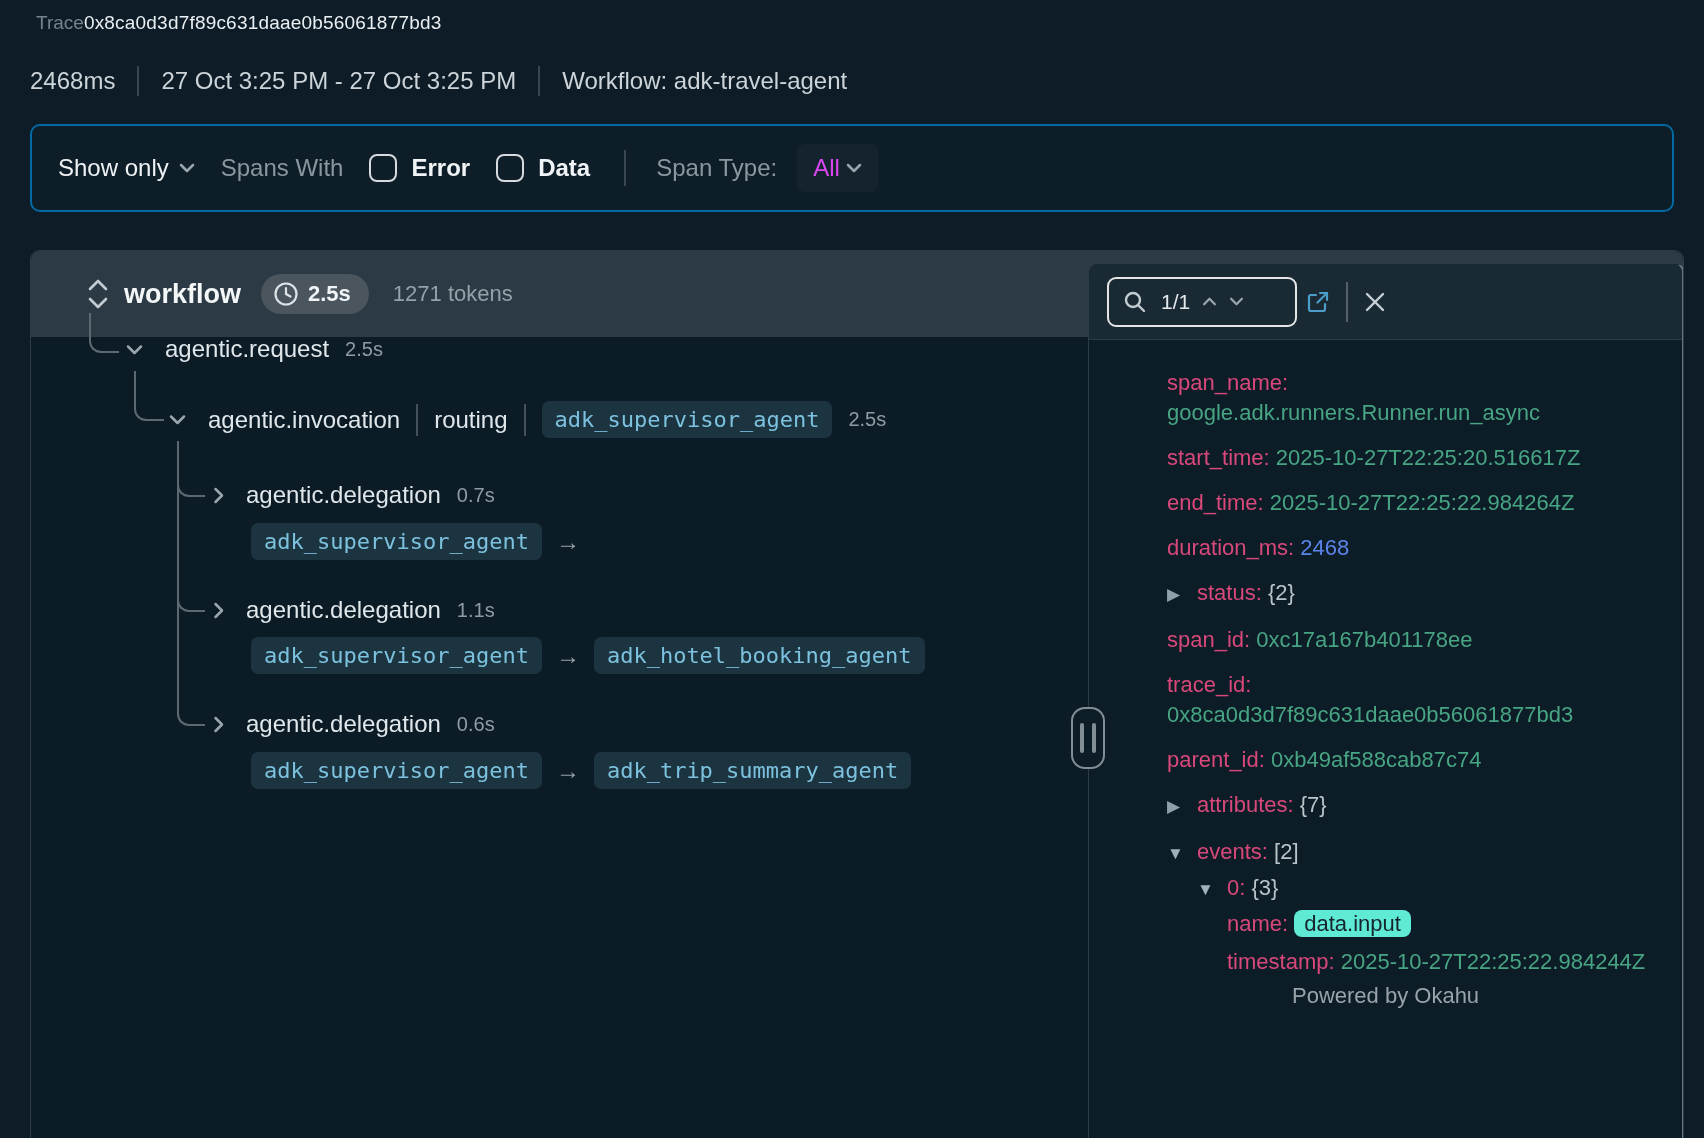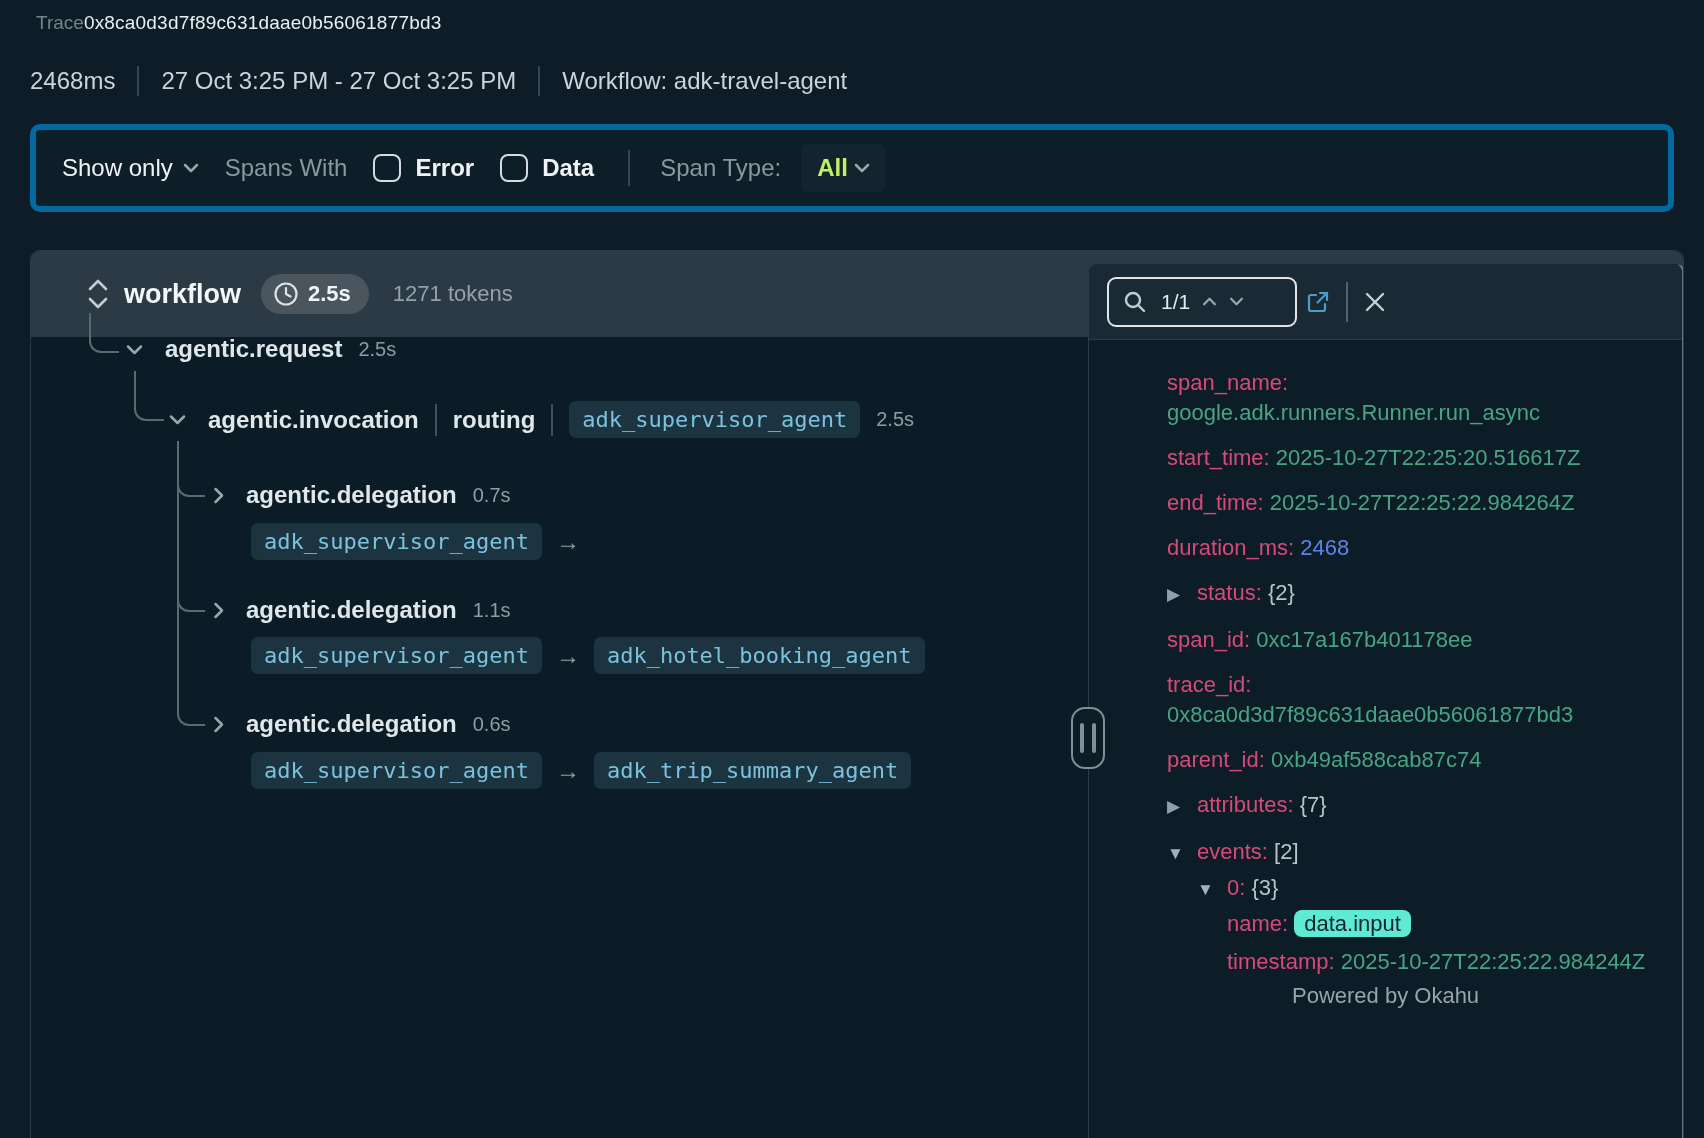--- a/index.html
+++ b/index.html
@@ -11,46 +11,46 @@
   }
   
   .trace-title { position: absolute; left: 36px; top: 12px; font-size: 19px; display: flex; gap: 0; align-items: baseline; }
   .trace-title .lbl { color: #76838c; }
   .trace-title .val { color: #eaeff2; letter-spacing: .2px; }
   .meta-row { position: absolute; left: 30px; top: 66px; display: flex; align-items: center; gap: 22px; font-size: 24px; color: #ccd4d9; }
   .vsep { width: 2px; height: 30px; background: #39464f; }
   
   .filter-bar {
     position: absolute; left: 30px; top: 124px; width: 1644px; height: 88px;
-    border: 6px solid #0369a1; border-radius: 10px; background: #0e1e28;
+    border: 2px solid #0369a1; border-radius: 10px; background: #0e1e28;
     display: flex; align-items: center; padding: 0 26px; gap: 0;
   }
   .fb-showonly { display: flex; align-items: center; gap: 10px; font-size: 24px; font-weight: 500; color: #eef2f4; cursor: pointer; }
   .fb-muted { color: #8b97a0; font-size: 24px; }
   .fb-spanswith { margin-left: 26px; }
   .checkbox { width: 28px; height: 28px; border: 2.5px solid #d6dbdf; border-radius: 8px; background: transparent; margin-left: 26px; cursor: pointer; }
   .cb-label { margin-left: 14px; font-size: 24px; font-weight: 700; color: #f0f4f6; }
   .fb-divider { width: 2px; height: 36px; background: #39464f; margin: 0 30px 0 34px; }
-  .fb-spantype-val { margin-left: 20px; display: flex; align-items: center; gap: 6px; background: #14232d; border-radius: 8px; padding: 10px 16px; font-size: 24px; font-weight: 700; color: #bef264; cursor: pointer; }
+  .fb-spantype-val { margin-left: 20px; display: flex; align-items: center; gap: 6px; background: #14232d; border-radius: 8px; padding: 10px 16px; font-size: 24px; font-weight: 400; color: #d946ef; cursor: pointer; }
   .chev { stroke: #9aa6ad; stroke-width: 2.5; fill: none; stroke-linecap: round; stroke-linejoin: round; }
   
   .main-panel {
     position: absolute; left: 30px; top: 250px; width: 1654px; height: 888px;
     border: 1px solid #2c3c46; border-bottom: none; border-radius: 10px 10px 0 0;
     background: #0c1c26; overflow: hidden;
   }
   .wf-header { position: absolute; left: 0; top: 0; width: 100%; height: 86px; background: #2b3a44; display: flex; align-items: center; padding-left: 55px; }
   .unfold-icon { width: 24px; height: 34px; margin-right: 14px; cursor: pointer; }
   .wf-title { font-size: 27px; font-weight: 700; color: #f4f7f8; margin-right: 20px; }
   .dur-pill { display: flex; align-items: center; gap: 9px; background: #4a555e; border-radius: 24px; padding: 7px 18px 7px 12px; }
   .dur-pill .t { font-size: 22px; font-weight: 600; color: #f0f4f6; }
   .wf-tokens { margin-left: 24px; font-size: 22px; color: #94a1aa; }
   
   .tree-row { position: absolute; display: flex; align-items: center; white-space: nowrap; }
-  .node-name { font-size: 24px; font-weight: 700; color: #e0e7eb; }
+  .node-name { font-size: 24px; font-weight: 400; color: #e0e7eb; }
   .node-dur { font-size: 20px; color: #8f9ca5; margin-left: 16px; }
   .tree-chev { margin-right: 22px; display: inline-flex; cursor: pointer; }
   .pipe { width: 2px; height: 32px; background: #46525b; margin: 0 16px; }
   .agent-chip { font-family: "DejaVu Sans Mono", "Liberation Mono", monospace; font-size: 22px; color: #7cc2de; background: #1c3340; border-radius: 7px; padding: 6px 13px; cursor: pointer; }
   .chip-arrow { color: #93a0a8; font-size: 24px; margin: 0 14px; }
   .conn { position: absolute; border-left: 2px solid #5d6971; border-bottom: 2px solid #5d6971; border-bottom-left-radius: 12px; }
   
   .drag-handle { position: absolute; left: 1040px; top: 456px; width: 34px; height: 62px; border: 2px solid #828e96; border-radius: 14px; background: #0d1d27; display: flex; align-items: center; justify-content: center; gap: 8px; cursor: col-resize; z-index: 5; }
   .drag-handle .bar { width: 4px; height: 30px; background: #828e96; border-radius: 2px; }
   

